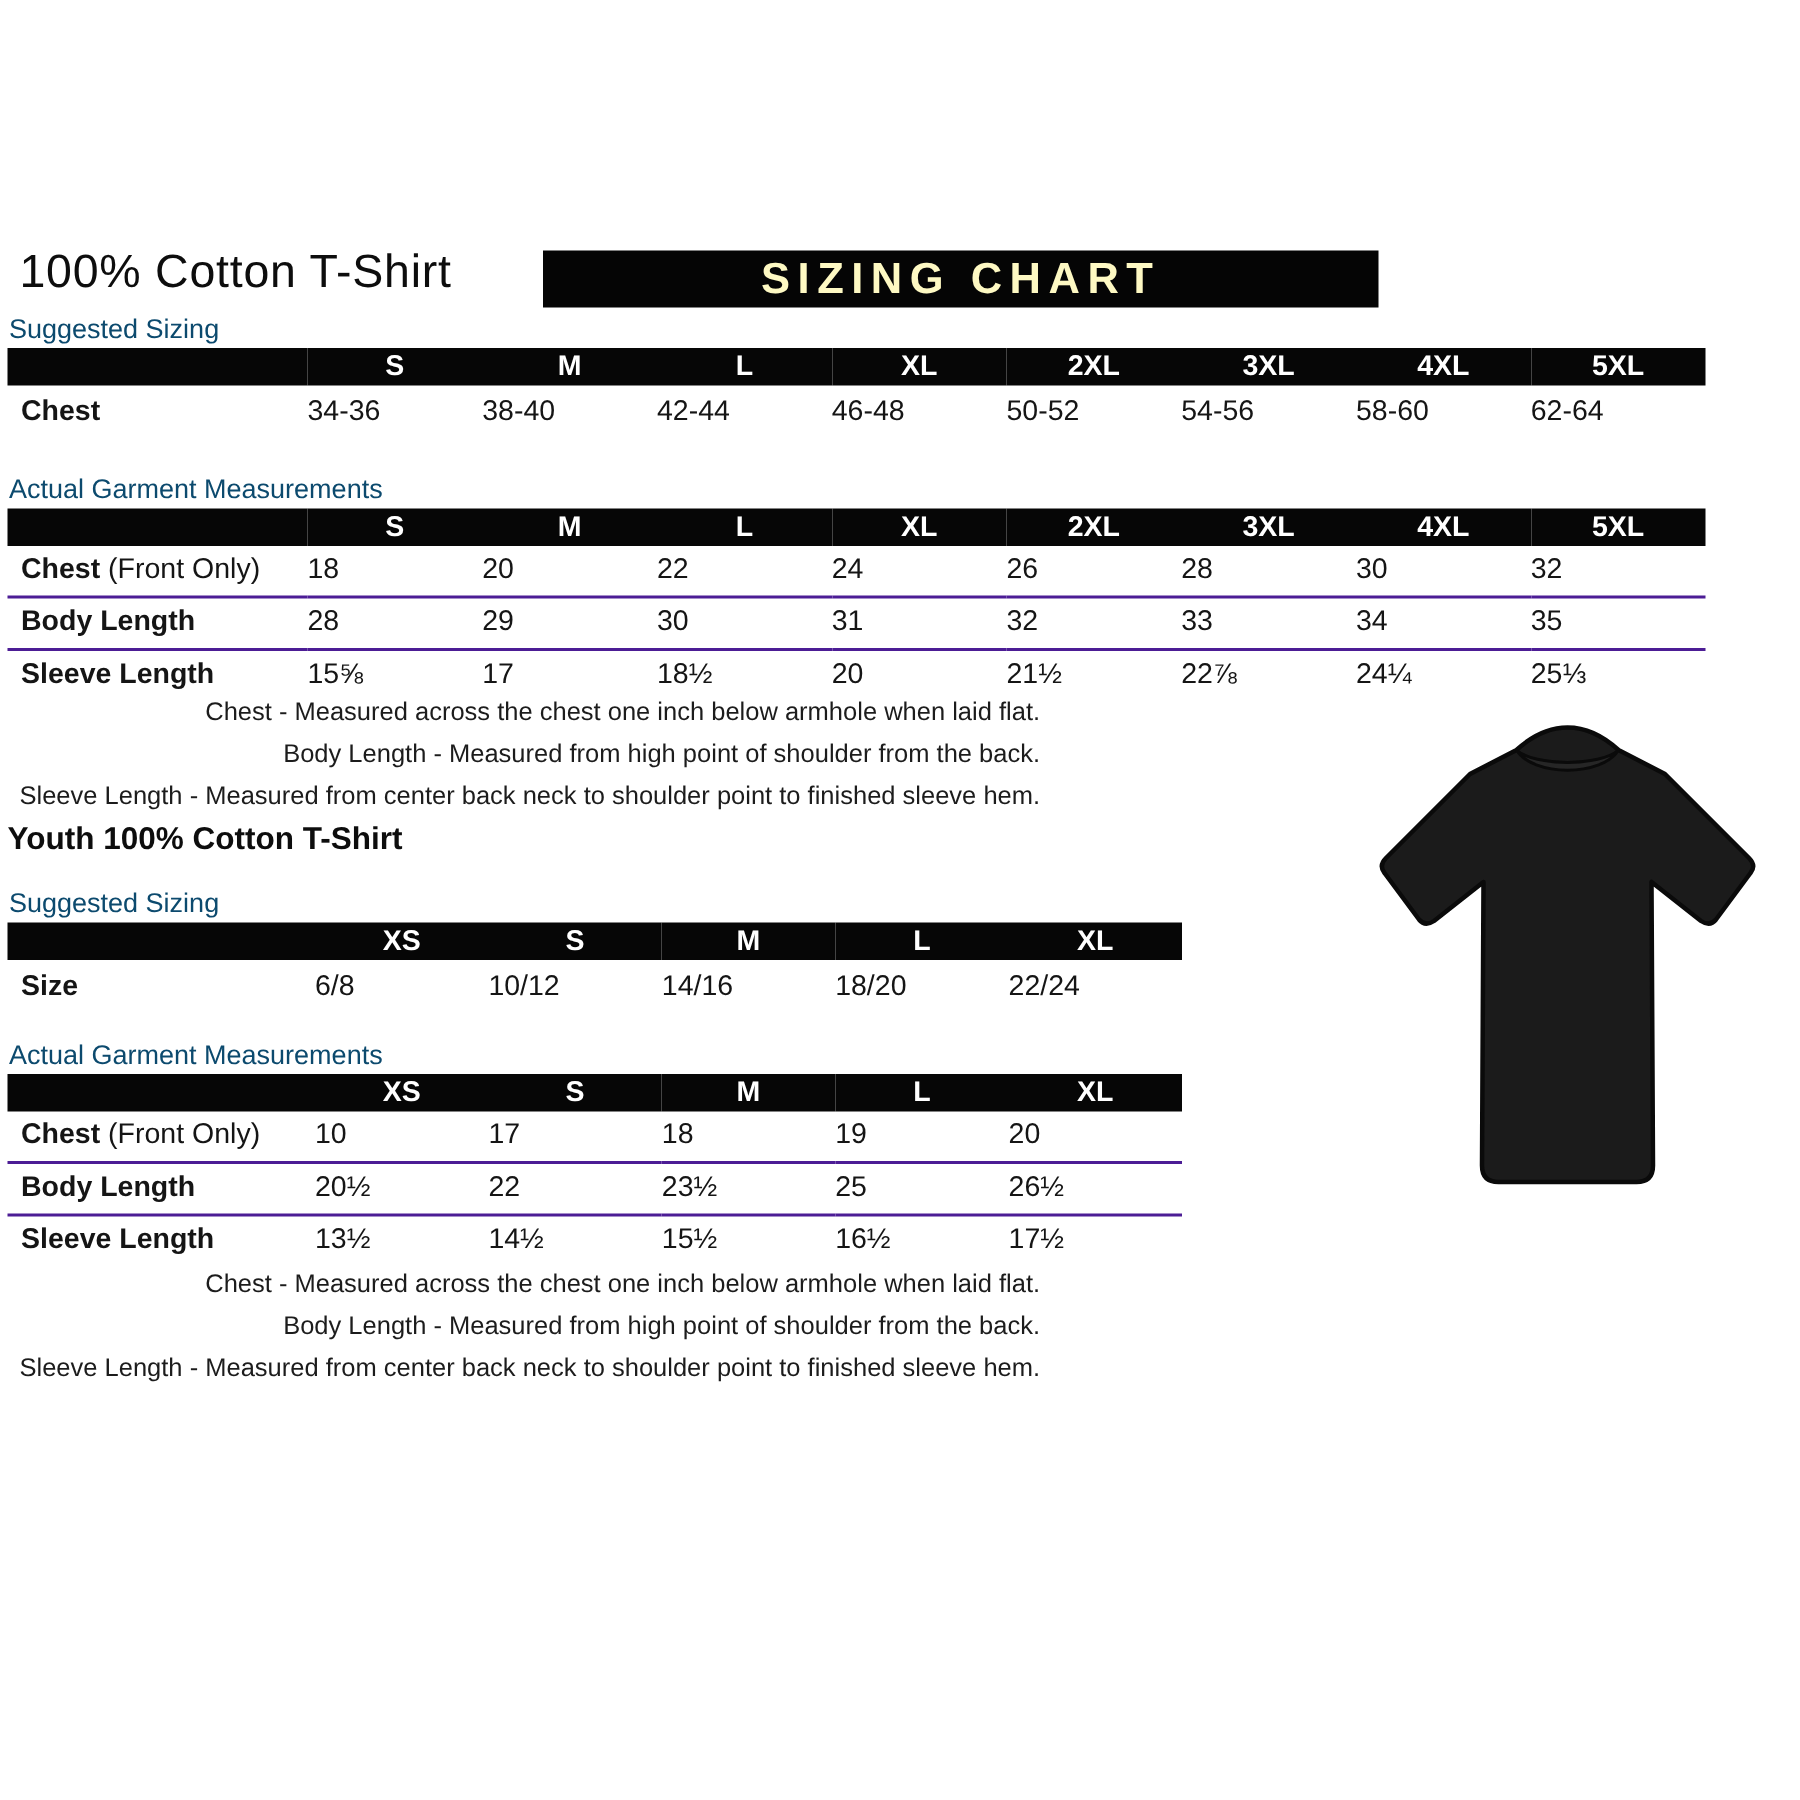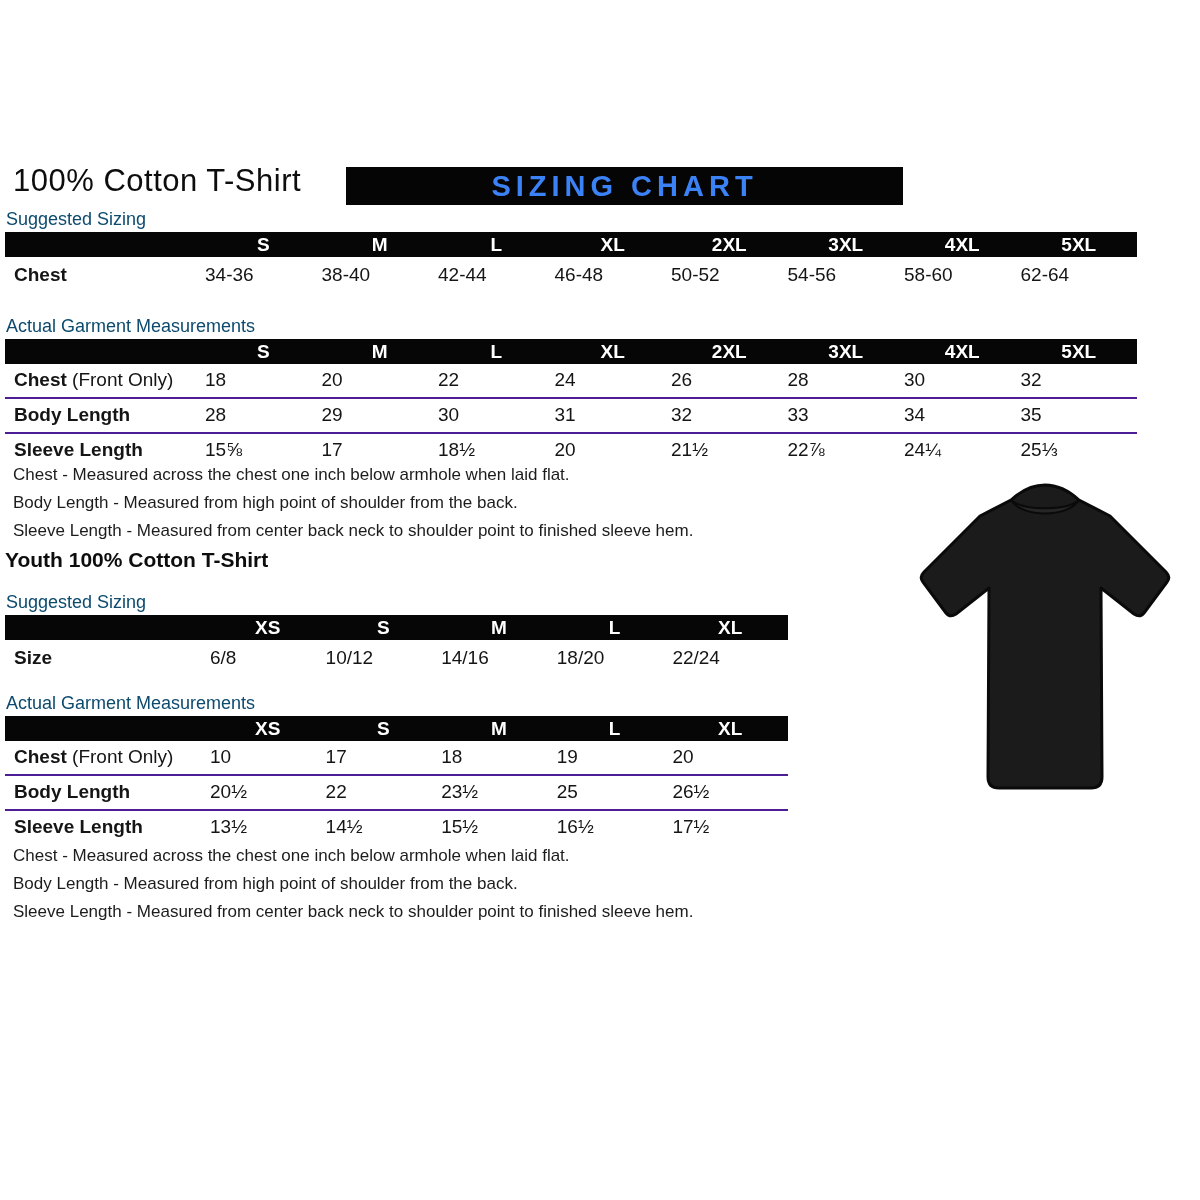--- a/index.html
+++ b/index.html
@@ -13,22 +13,22 @@
     overflow:hidden;
   }
   .abs { position:absolute; }
 
   .page-title {
     left:13px; top:163px;
     font-size:31px; font-weight:400; color:#0d0d0d;
     letter-spacing:0.5px;
   }
   .banner {
-    left:346px; top:167px; width:557px; height:38px;
-    background:#050505; color:#3b82f6;
+    left:362px; top:167px; width:557px; height:38px;
+    background:#050505; color:#fef9c3;
     font-size:29px; font-weight:700; letter-spacing:5px;
     text-align:center; line-height:38px;
   }
   .section-label { font-size:18px; color:#0c4a6e; }
   .youth-title {
     left:5px; top:548px;
     font-size:21px; font-weight:700; color:#0d0d0d;
   }
 
   .tbl-wrap table {
@@ -49,20 +49,21 @@
   .tbl-wrap td.row-label strong { font-weight:700;margin-top:40px; }
   .tbl-wrap td.row-label span { font-weight:400; }
   .tbl-adult .label-col { width:200px; }
   .tbl-youth .label-col { width:205px; }
   .tbl-suggested tbody td { padding:7px 0 9px 0; }
   .tbl-measure tbody tr + tr td { border-top:2px solid #4c1d95; }
 
   .notes .note-line {
     font-size:17px; color:#1c1c1c; line-height:28px;
     white-space:nowrap;
+    text-align:right;
   }
 
   .tshirt-box { left:895px; top:472px; width:300px; height:333px; }
 </style>
 </head>
 <body>
 
 <div class="page">
 
   <div class="abs page-title">100% Cotton T-Shirt</div>

